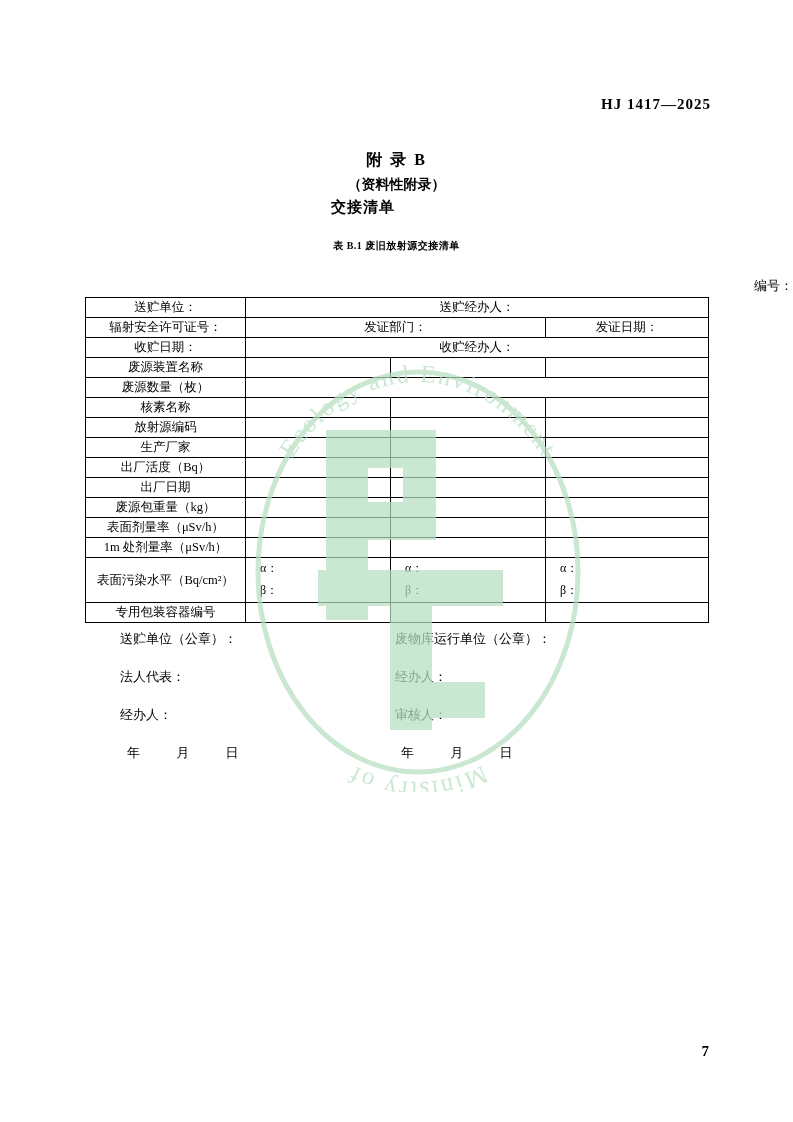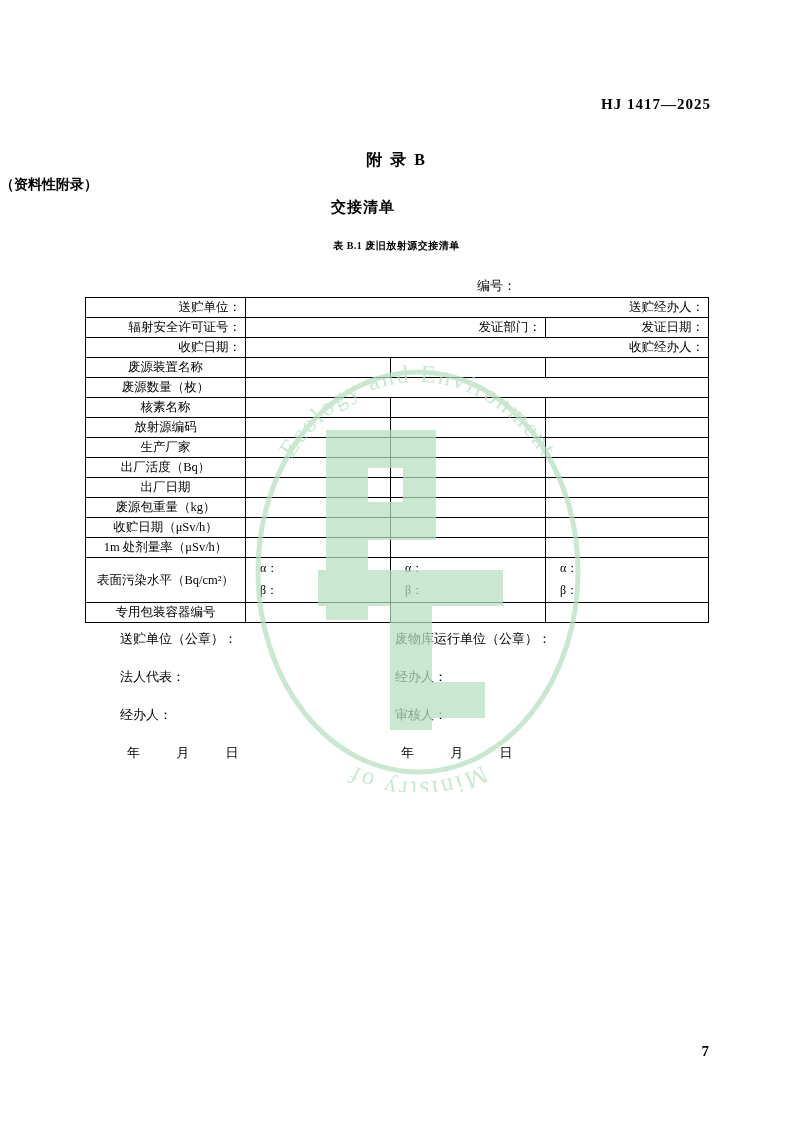--- a/index.html
+++ b/index.html
@@ -42,20 +42,21 @@
     text-align: center;
     font-size: 16px;
     font-weight: bold;
     letter-spacing: 2px;
   }
   .annex-sub {
     position: absolute;
     top: 176px;
     left: 0;
     width: 793px;
+    text-align: center;
     font-size: 14px;
     font-weight: bold;
   }
   .annex-name {
     position: absolute;
     top: 198px;
     left: 0;
     width: 726px;
     text-align: center;
     font-size: 15px;
@@ -72,21 +73,21 @@
     font-weight: bold;
     letter-spacing: 0.5px;
   }
 
   
   .number-line {
     position: absolute;
     top: 277px;
     left: 0;
     width: 793px;
-    text-align: center;
+    text-align: right;
     font-size: 13px;
   }
   .number-line .inner {
     display: inline-block;
     margin-left: 200px;
   }
 
   
   table.main {
     position: absolute;
@@ -102,21 +103,21 @@
     height: 19px;
     padding: 0 4px;
     vertical-align: middle;
     line-height: 1.15;
   }
   td.lbl {
     text-align: center;
     white-space: nowrap;
   }
   td.lbl-left {
-    text-align: right;
+    text-align: center;
     white-space: nowrap;
   }
   td.val {
     text-align: left;
   }
   td.tall {
     height: 44px;
   }
   .ab-cell {
     height: 44px;
@@ -279,21 +280,21 @@
         <td class="val"></td>
         <td class="val"></td>
       </tr>
       <tr>
         <td class="lbl">废源包重量（kg）</td>
         <td class="val"></td>
         <td class="val"></td>
         <td class="val"></td>
       </tr>
       <tr>
-        <td class="lbl">收贮日期（μSv/h）</td>
+        <td class="lbl">表面剂量率（μSv/h）</td>
         <td class="val"></td>
         <td class="val"></td>
         <td class="val"></td>
       </tr>
       <tr>
         <td class="lbl">1m 处剂量率（μSv/h）</td>
         <td class="val"></td>
         <td class="val"></td>
         <td class="val"></td>
       </tr>

